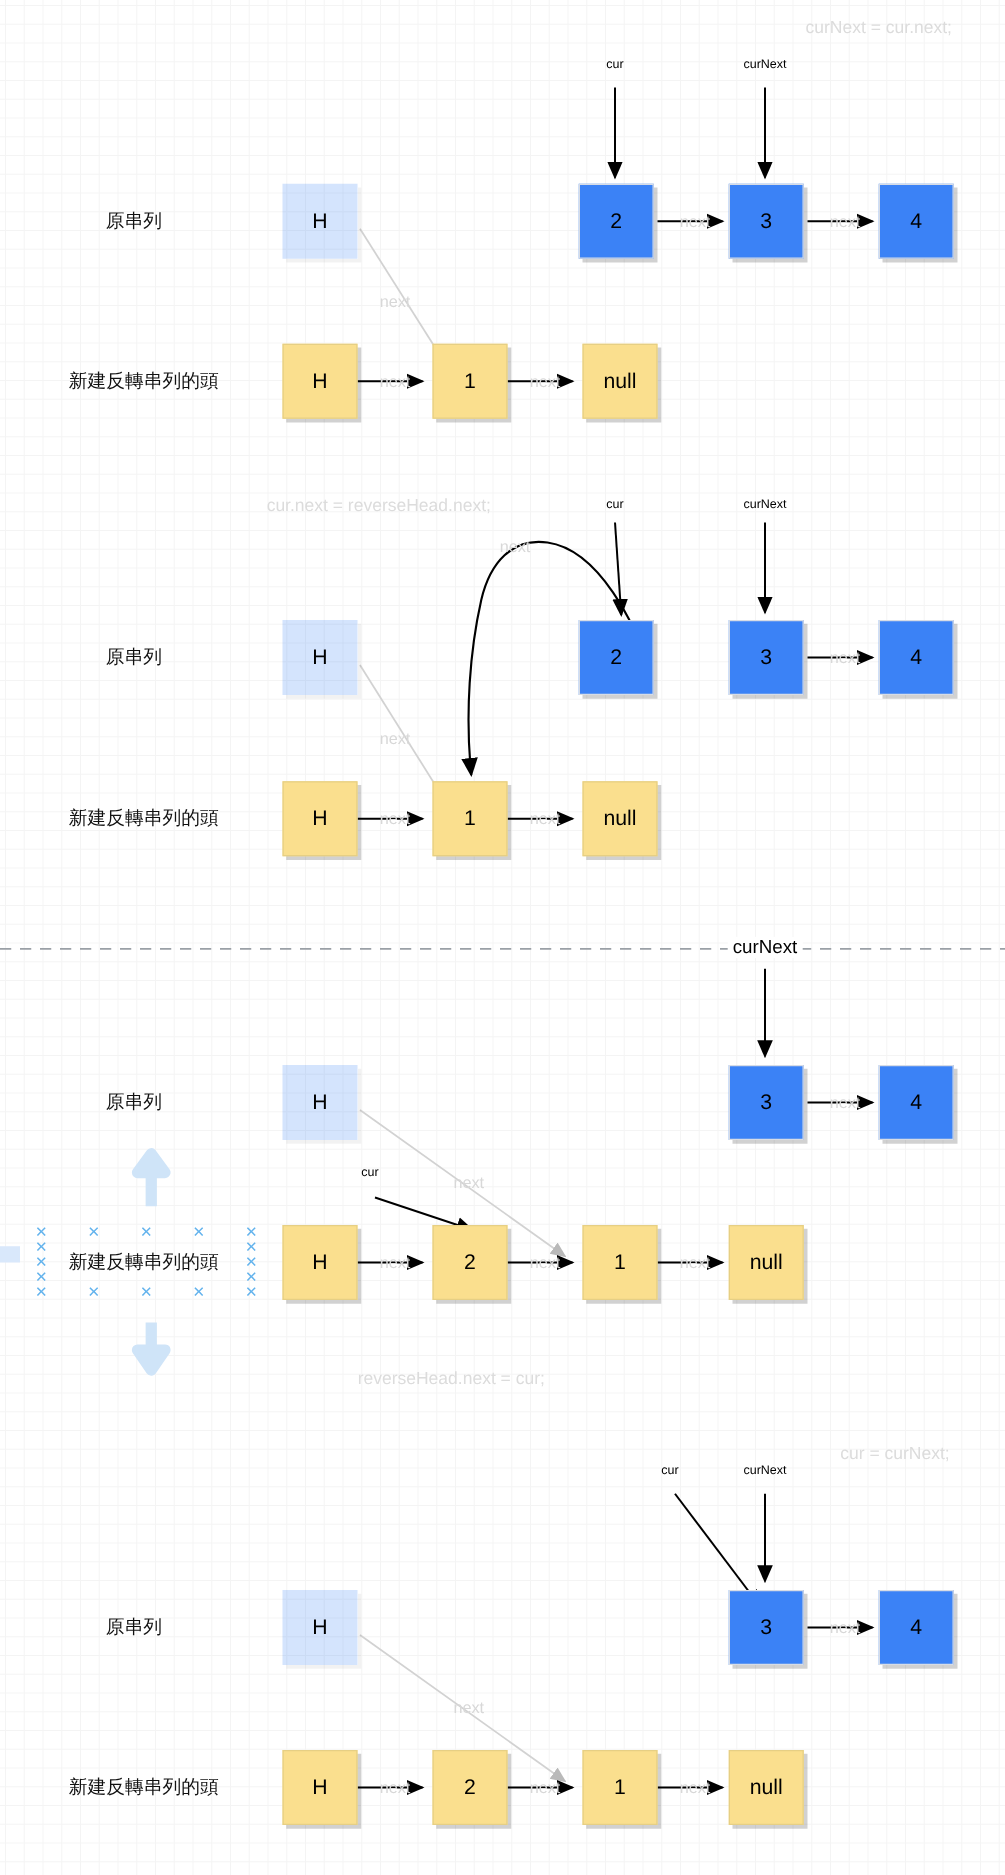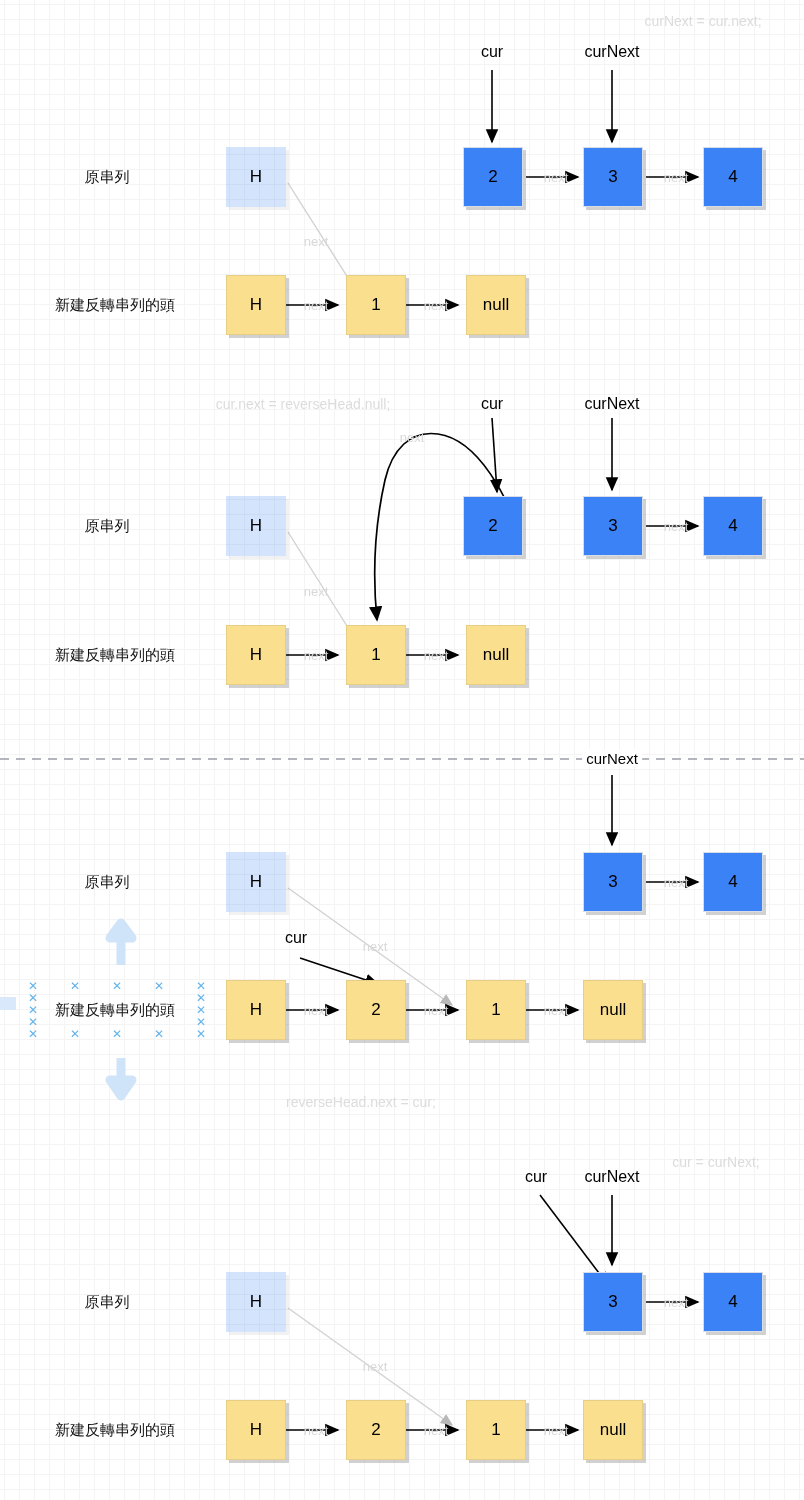--- a/index.html
+++ b/index.html
@@ -49,21 +49,21 @@
     position: absolute;
     font-size: 15px; color: #111111;
     white-space: nowrap;
     transform: translateY(-50%);
     text-align: right;
   }
 
   
   .ptrlabel {
     position: absolute;
-    font-size: 16px; color: #000000;
+    font-size: 10px; color: #000000;
     white-space: nowrap;
     transform: translate(-50%, -50%);
   }
 
   
   .codelabel {
     position: absolute;
     font-size: 14px; color: #dcdcdc;
     white-space: nowrap;
     transform: translate(-50%, -50%);
@@ -192,21 +192,21 @@
   <div class="edgelabel" style="left:676px; top:177px;">next</div>
   <div class="edgelabel" style="left:316px; top:241px;">next</div>
 
   <div class="rowlabel" style="left: 115px; top: 305px; transform: translate(-50%, -50%);">新建反轉串列的頭</div>
   <div class="node yellow" style="left:226px; top:275px;">H</div>
   <div class="node yellow" style="left:346px; top:275px;">1</div>
   <div class="node yellow" style="left:466px; top:275px;">null</div>
   <div class="edgelabel" style="left:316px; top:305px;">next</div>
   <div class="edgelabel" style="left:436px; top:305px;">next</div>
 
-  <div class="codelabel" style="left:303px; top:404px;">cur.next = reverseHead.null;</div>
+  <div class="codelabel" style="left:303px; top:404px;">cur.next = reverseHead.next;</div>
   <div class="ptrlabel" style="left:492px; top:404px;">cur</div>
   <div class="ptrlabel" style="left:612px; top:404px;">curNext</div>
   <div class="edgelabel" style="left:412px; top:437px;">next</div>
 
   <div class="rowlabel" style="left: 107px; top: 526px; transform: translate(-50%, -50%);">原串列</div>
   <div class="node ghost" style="left:226px; top:496px;">H</div>
   <div class="node blue" style="left:463px; top:496px;">2</div>
   <div class="node blue" style="left:583px; top:496px;">3</div>
   <div class="node blue" style="left:703px; top:496px;">4</div>
   <div class="edgelabel" style="left:676px; top:526px;">next</div>

